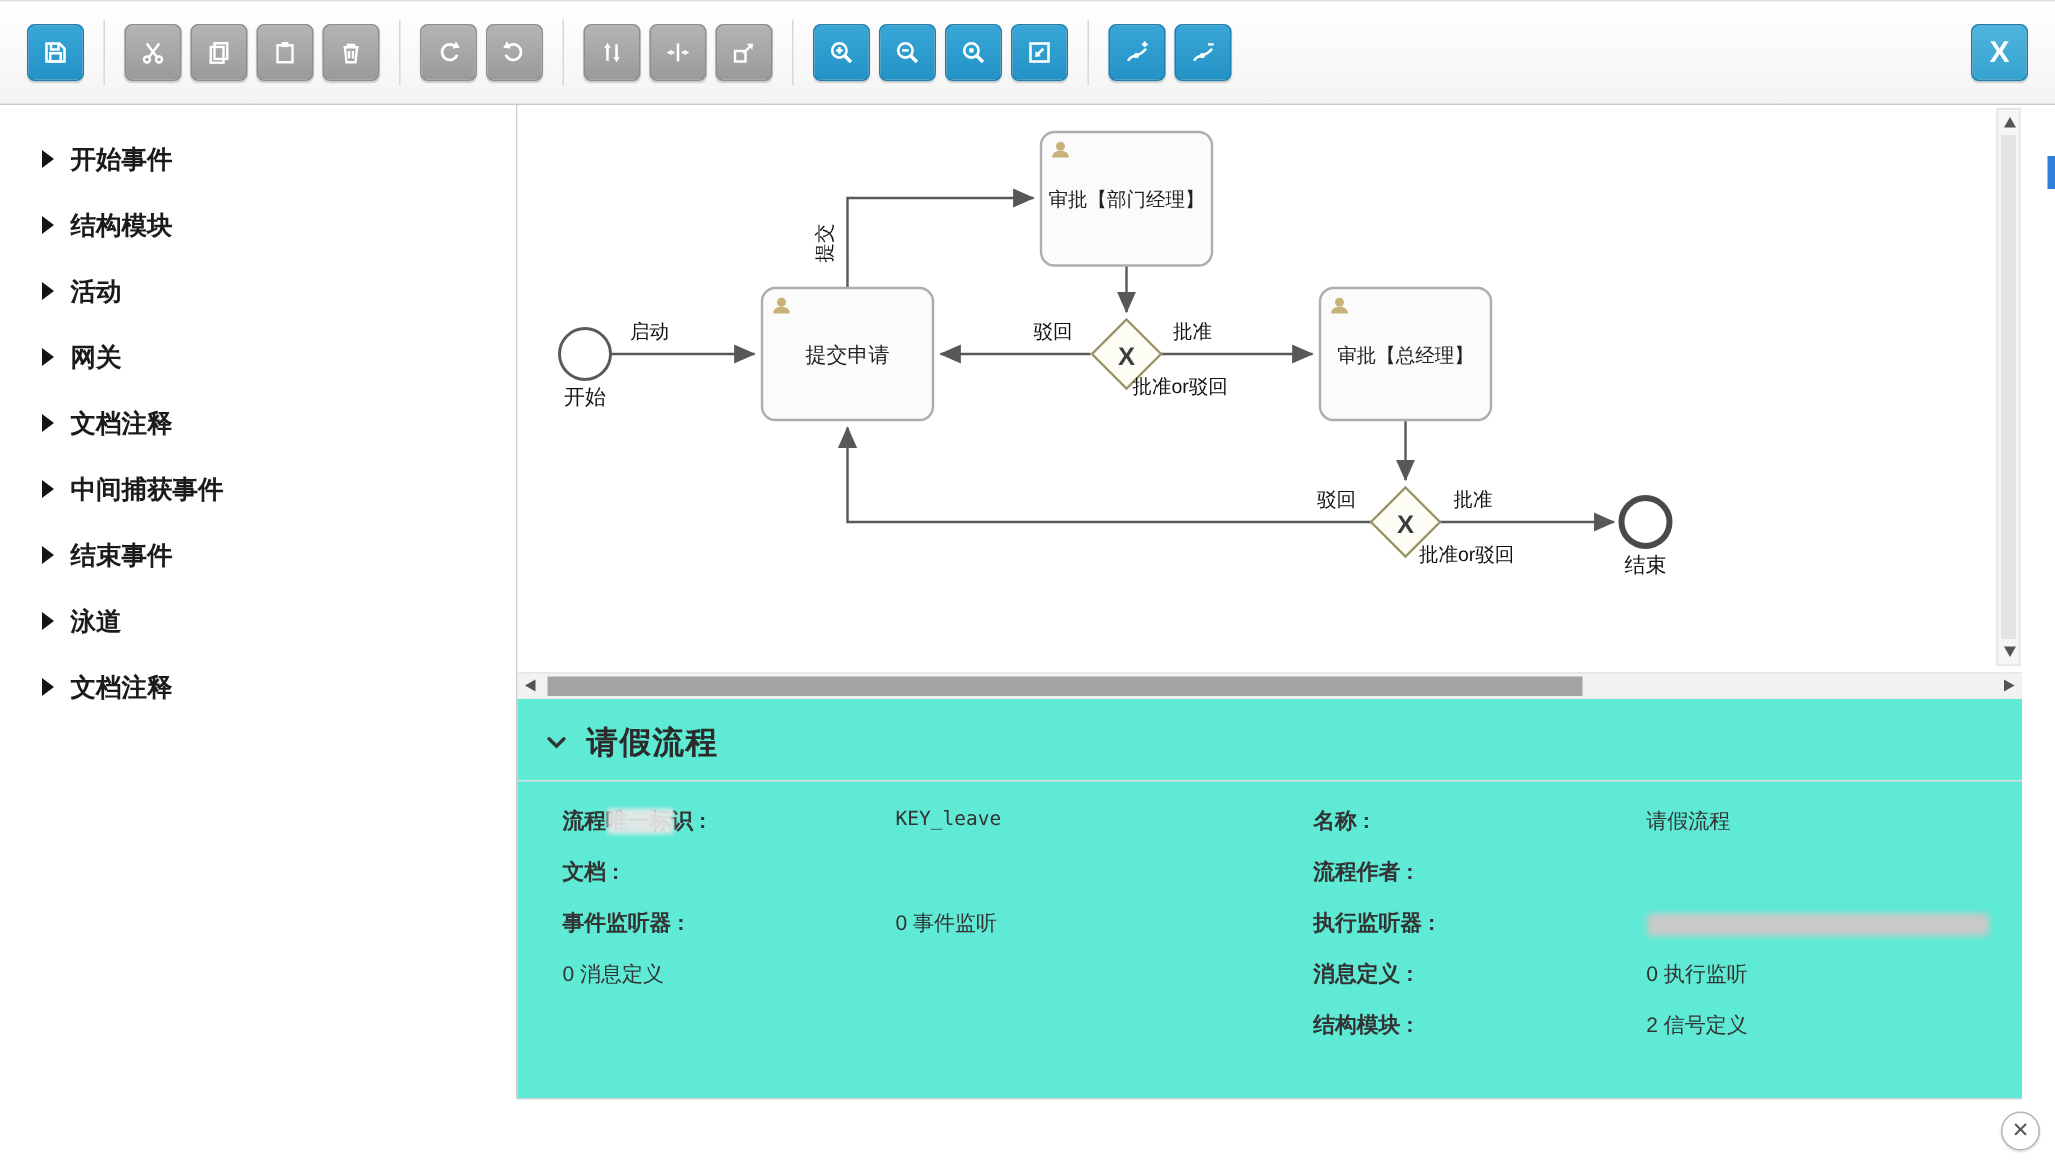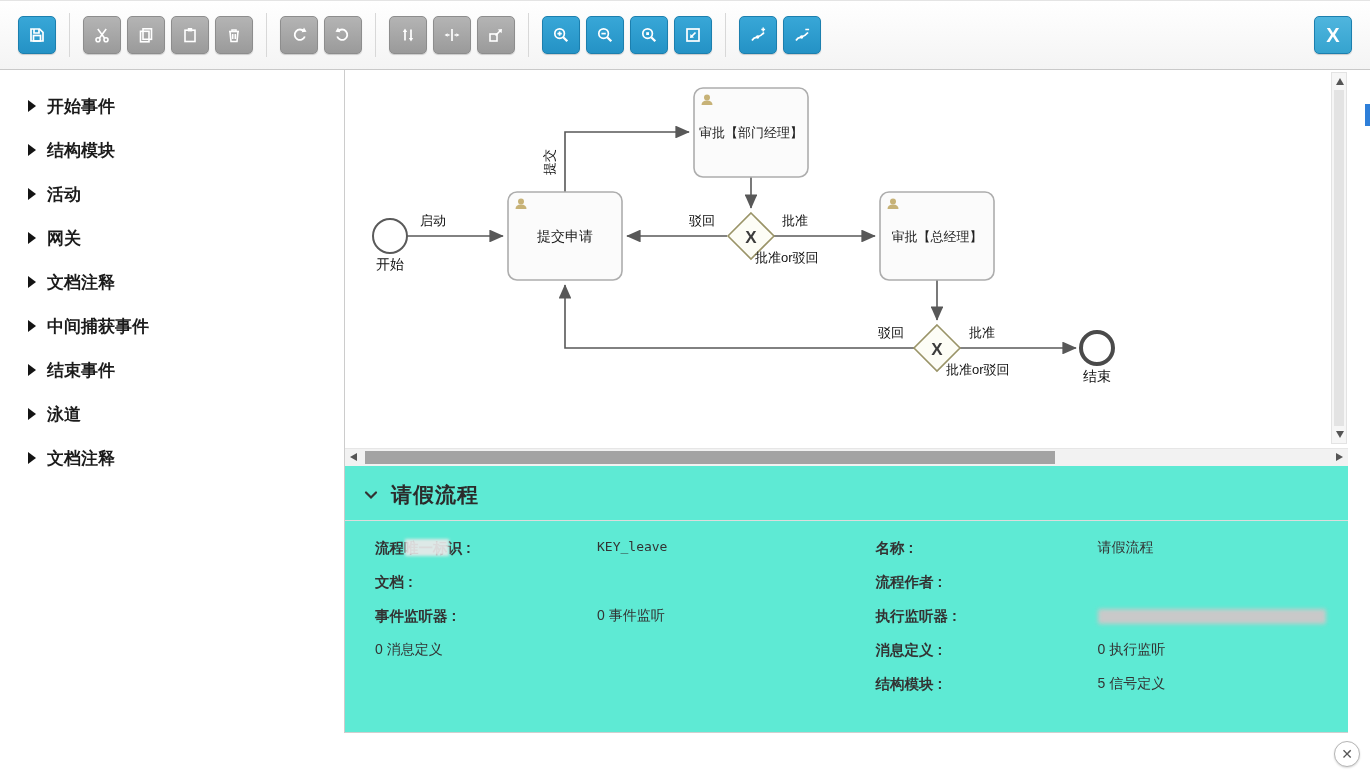--- a/index.html
+++ b/index.html
@@ -353,21 +353,21 @@
           <div class="prow">
             <div class="plabel">执行监听器 :</div>
             <div class="masked-value"></div>
           </div>
           <div class="prow">
             <div class="plabel">消息定义 :</div>
             <div class="pvalue">0 执行监听</div>
           </div>
           <div class="prow">
             <div class="plabel">结构模块 :</div>
-            <div class="pvalue">5 信号定义</div>
+            <div class="pvalue">2 信号定义</div>
           </div>
         </div>
       </div>
     </div>
   </div>
 
   <div class="rail">
     <div class="blue-sliver"></div>
   </div>
 </div>

